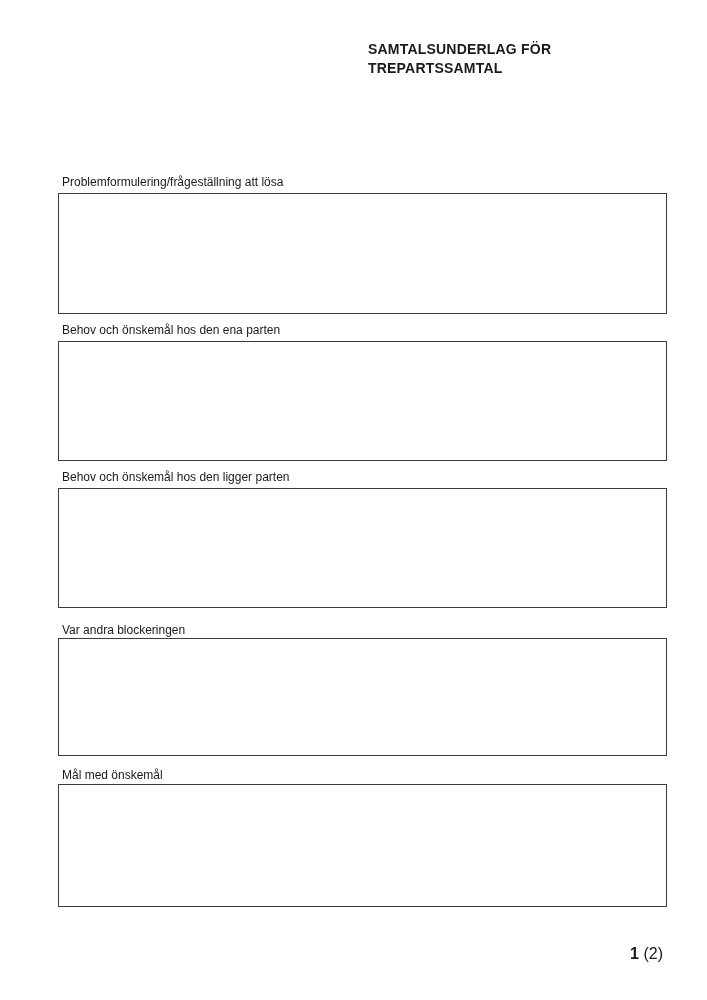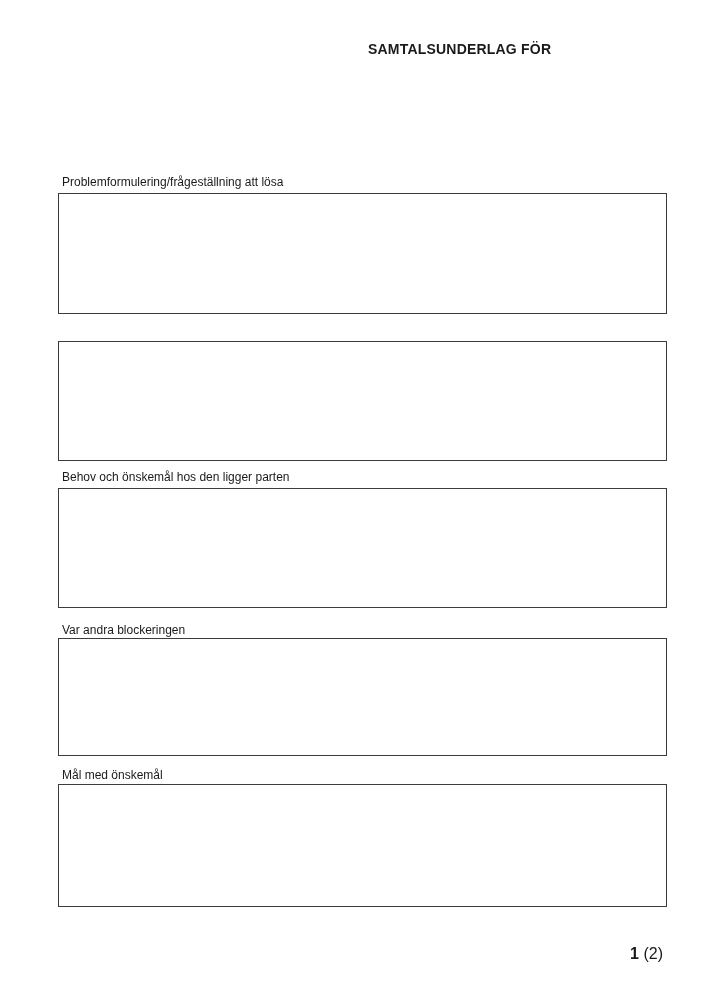--- a/index.html
+++ b/index.html
@@ -58,25 +58,27 @@
   .page-number { font-weight: bold; }
   .page-total  { font-weight: normal; }
 </style>
 </head>
 <body>
 
 <div class="page">
 
   <div class="doc-header">
     <div class="doc-title">SAMTALSUNDERLAG FÖR</div>
+    <div class="doc-title">TREPARTSSAMTAL</div>
   </div>
 
   <div class="section-label" style="top:175px">Problemformulering/frågeställning att lösa</div>
   <div class="fill-box" style="top:193px; height:119px"></div>
 
+  <div class="section-label" style="top:323px">Behov och önskemål hos den ena parten</div>
   <div class="fill-box" style="top:341px; height:118px"></div>
 
   <div class="section-label" style="top:470px">Behov och önskemål hos den ligger parten</div>
   <div class="fill-box" style="top:488px; height:118px"></div>
 
   <div class="section-label" style="top:623px">Var andra blockeringen</div>
   <div class="fill-box" style="top:638px; height:116px"></div>
 
   <div class="section-label" style="top:768px">Mål med önskemål</div>
   <div class="fill-box" style="top:784px; height:121px"></div>

